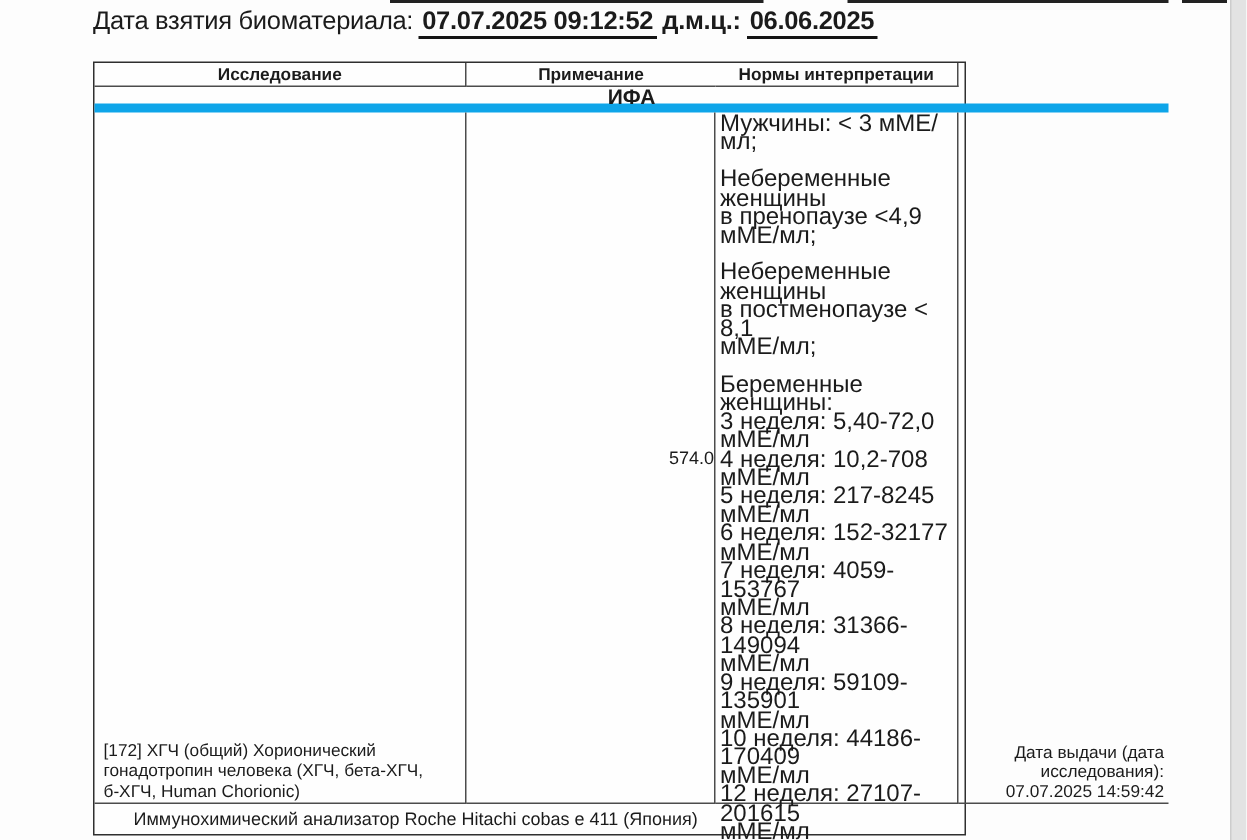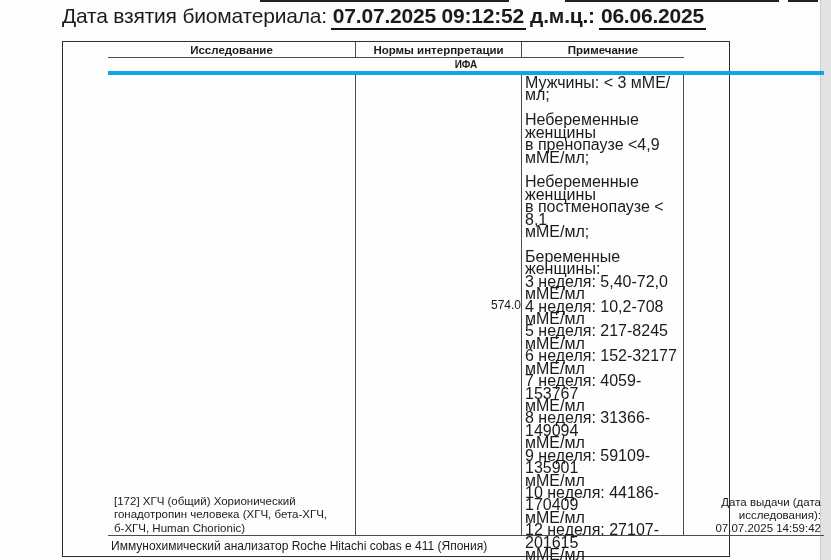--- a/index.html
+++ b/index.html
@@ -18,51 +18,50 @@
     background: #e3e3e3;
     border-left: 1px solid #cdcdcd;
   }
   .crop-line { position: absolute; top: 0; height: 2px; background: #222; }
   .crop-line.seg1 { left: 260px; width: 249px; }
   .crop-line.seg2 { left: 565px; width: 214px; }
   .crop-line.seg3 { left: 788px; width: 30px; }
 
   .doc-header {
     position: absolute; left: 62px; top: 4px;
-    font-size: 21px; white-space: nowrap; letter-spacing: -0.2px;
+    font-size: 17px; white-space: nowrap; letter-spacing: -0.2px;
   }
   .doc-header .val {
     font-weight: bold;
     border-bottom: 2px solid #141414;
     padding: 0 2px 1px 2px; margin-left: 4px;
   }
   .doc-header .mid { margin-left: 4px; font-weight: bold; }
 
   .report-table {
     position: absolute; left: 62px; top: 41px;
-    width: 668px;
+    width: 582px;
     border: 1px solid #2f2f2f;
     background: #fefefe;
     display: grid;
     grid-template-columns: 248px 166px 162px 140px;
     grid-template-rows: 16px 17px 461px 20px;
-    padding-left: 45px;
   }
   .cell { border-right: 1px solid #4c4c4c; border-bottom: 1px solid #4c4c4c; min-width: 0; }
   .cell.last-col { border-right: none; }
   .th {
     font-weight: bold; font-size: 11.5px;
     display: flex; align-items: center; justify-content: center;
   }
   .section-row {
     grid-column: 1 / 5;
-    font-weight: bold; font-size: 10px;
+    font-weight: bold; font-size: 14px;
     display: flex; align-items: center; justify-content: center;
     border-right: none;
-    border-bottom: 4px solid #0ea5e9;
+    border-bottom: 6px solid #0ea5e9;
   }
   .c-name {
     font-size: 11.5px; line-height: 13.5px;
     display: flex; align-items: flex-end;
     padding: 0 6px;
   }
   .c-result {
     font-size: 12px;
     display: flex; align-items: center; justify-content: flex-end;
   }
@@ -73,40 +72,40 @@
   .c-note {
     font-size: 11.5px; line-height: 13px;
     display: flex; align-items: flex-end; justify-content: flex-end;
     text-align: right; padding-right: 3px;
   }
   .t-footer {
     grid-column: 1 / 5;
     font-size: 12px;
     display: flex; align-items: center;
     padding-left: 3px;
-    border-right: none; border-bottom: none;
+    border-right: none; border-bottom: none; margin-left: 23px;
   }
   .preline { white-space: pre-line; }
 </style>
 </head>
 <body>
 
 <div class="photo-edge"></div>
 <div class="crop-line seg1"></div>
 <div class="crop-line seg2"></div>
 <div class="crop-line seg3"></div>
 
 <div class="doc-header">
   <span>Дата взятия биоматериала:</span><span class="val">07.07.2025 09:12:52</span><span class="mid">д.м.ц.:</span><span class="val">06.06.2025</span>
 </div>
 
 <div class="report-table">
   <div class="cell th">Исследование</div>
+  <div class="cell th last-col">Примечание</div>
   <div class="cell th">Нормы интерпретации</div>
-  <div class="cell th last-col">Примечание</div>
 
   <div class="cell section-row">ИФА</div>
 
   <div class="cell c-name">
     <span class="preline">[172] ХГЧ (общий) Хорионический
 гонадотропин человека (ХГЧ, бета-ХГЧ,
 б-ХГЧ, Human Chorionic)</span>
   </div>
   <div class="cell c-result">
     <span>574.0</span>

